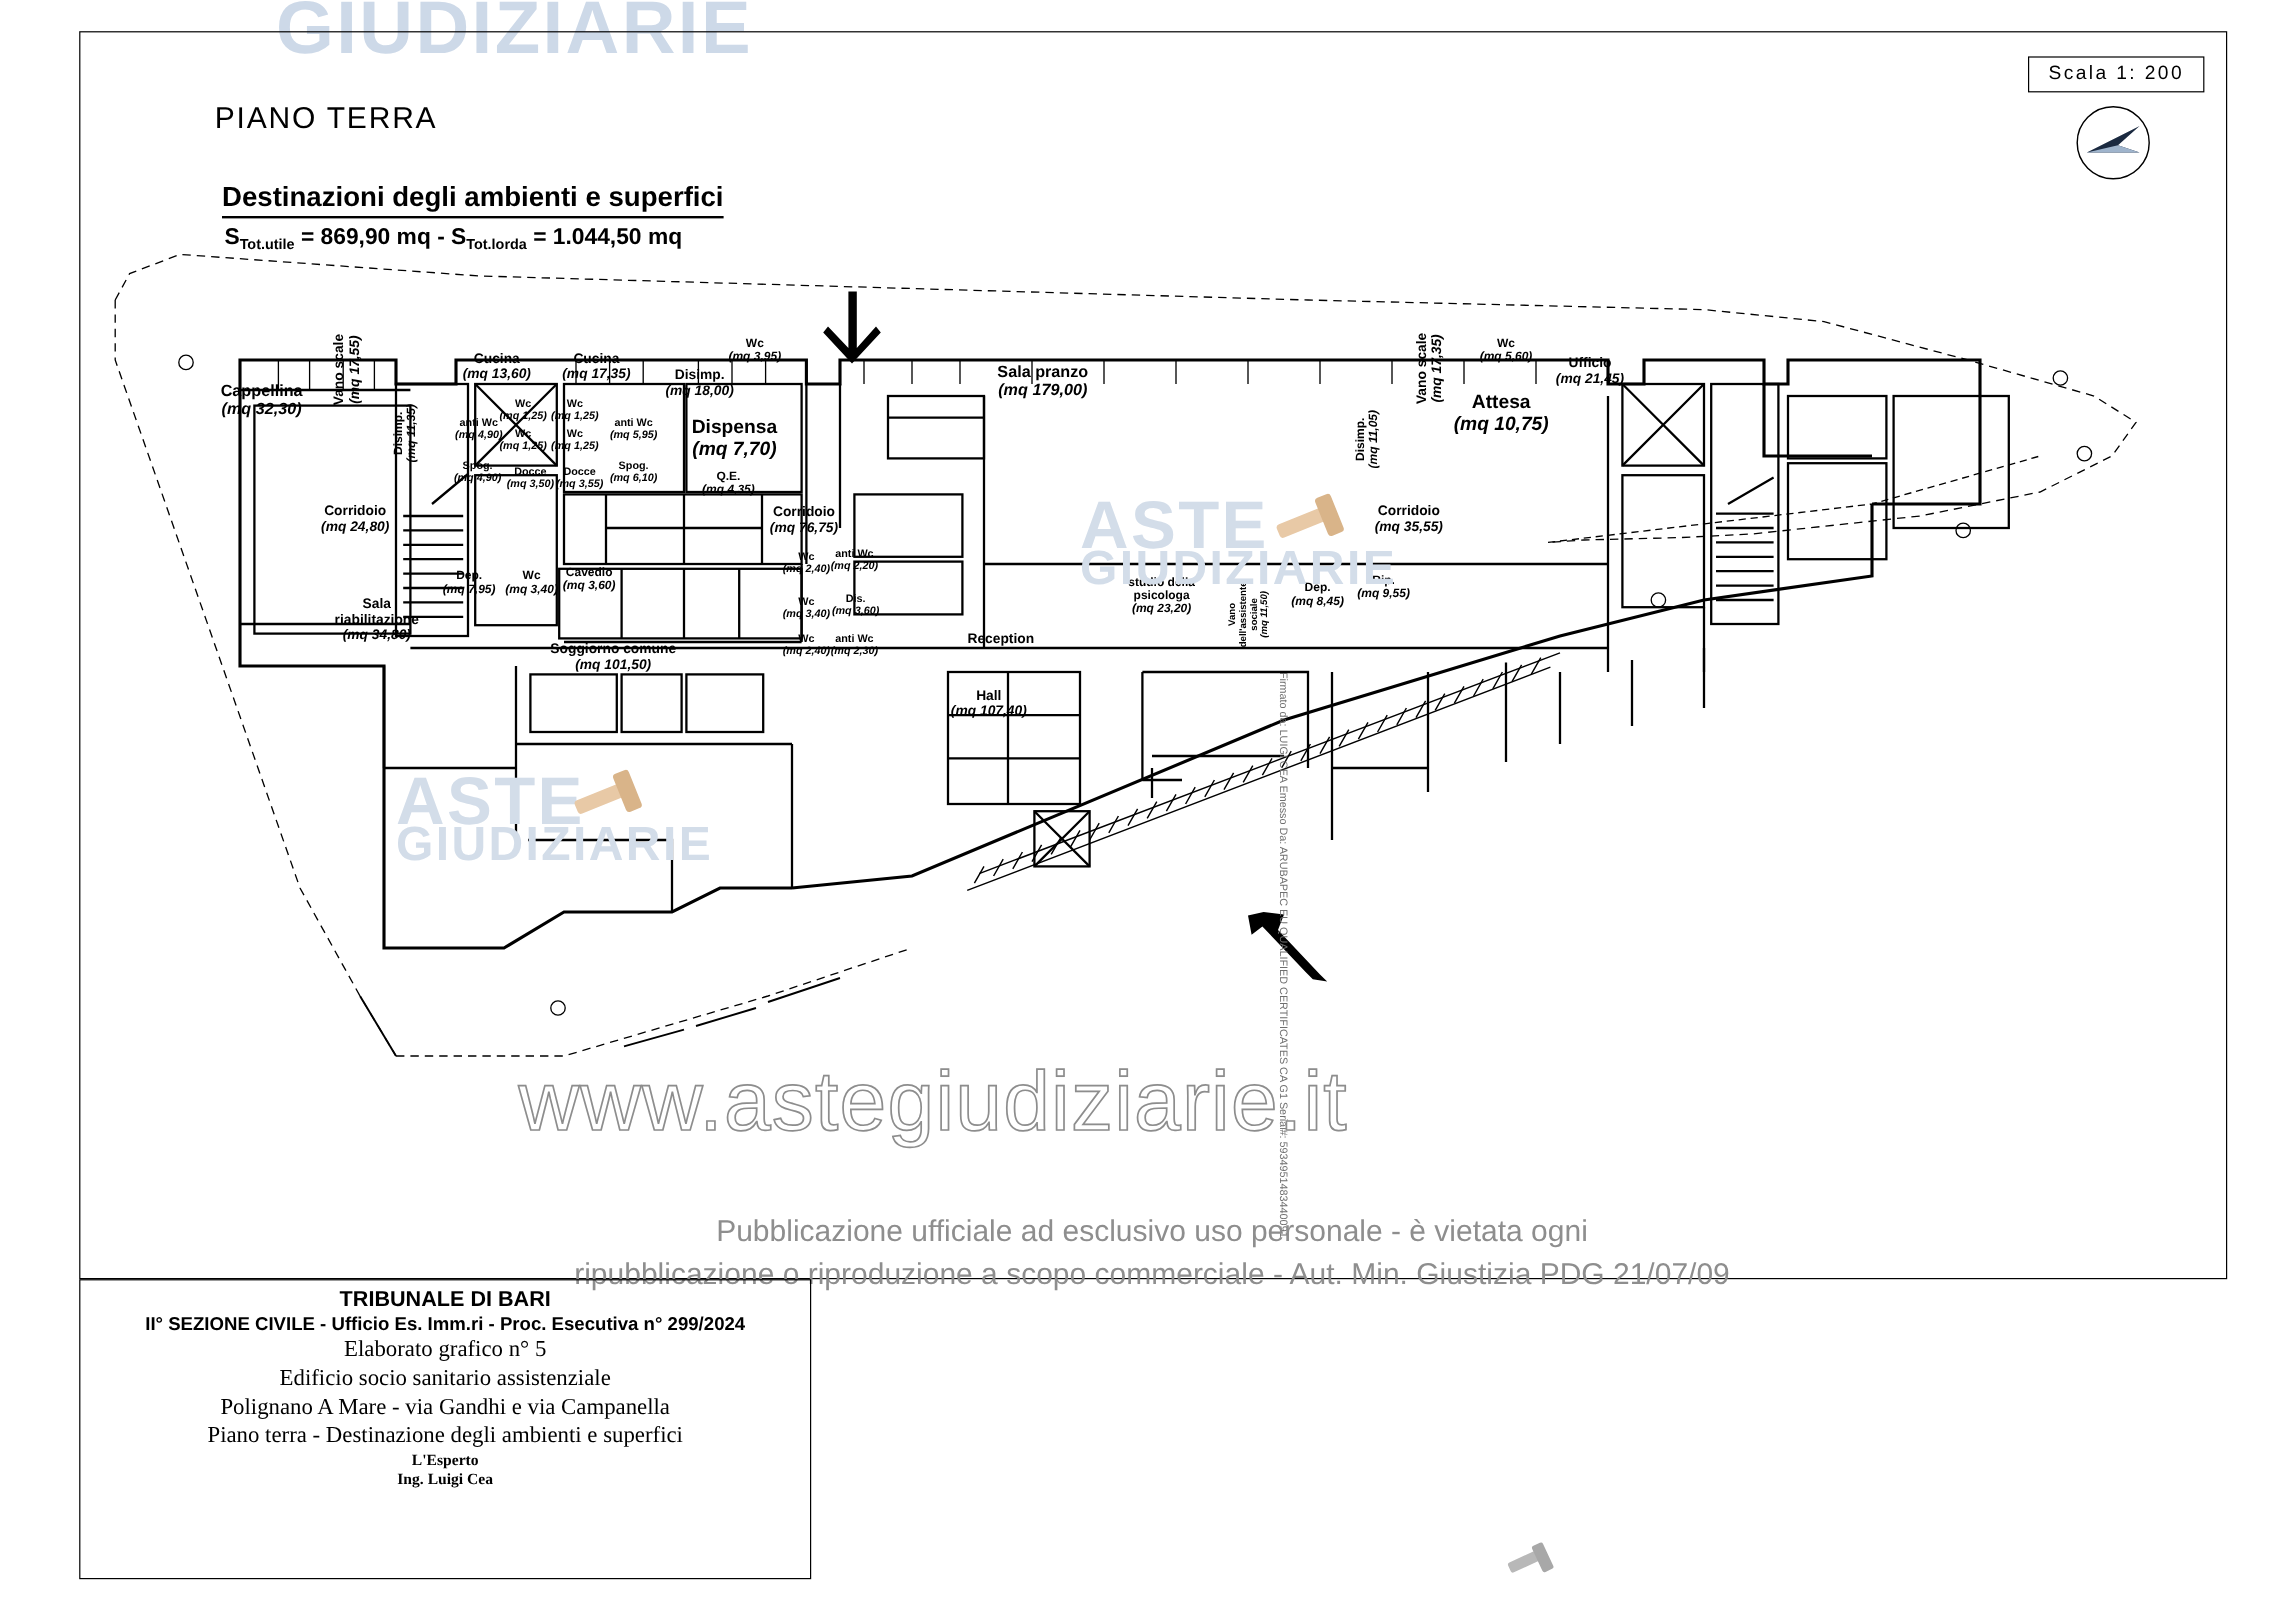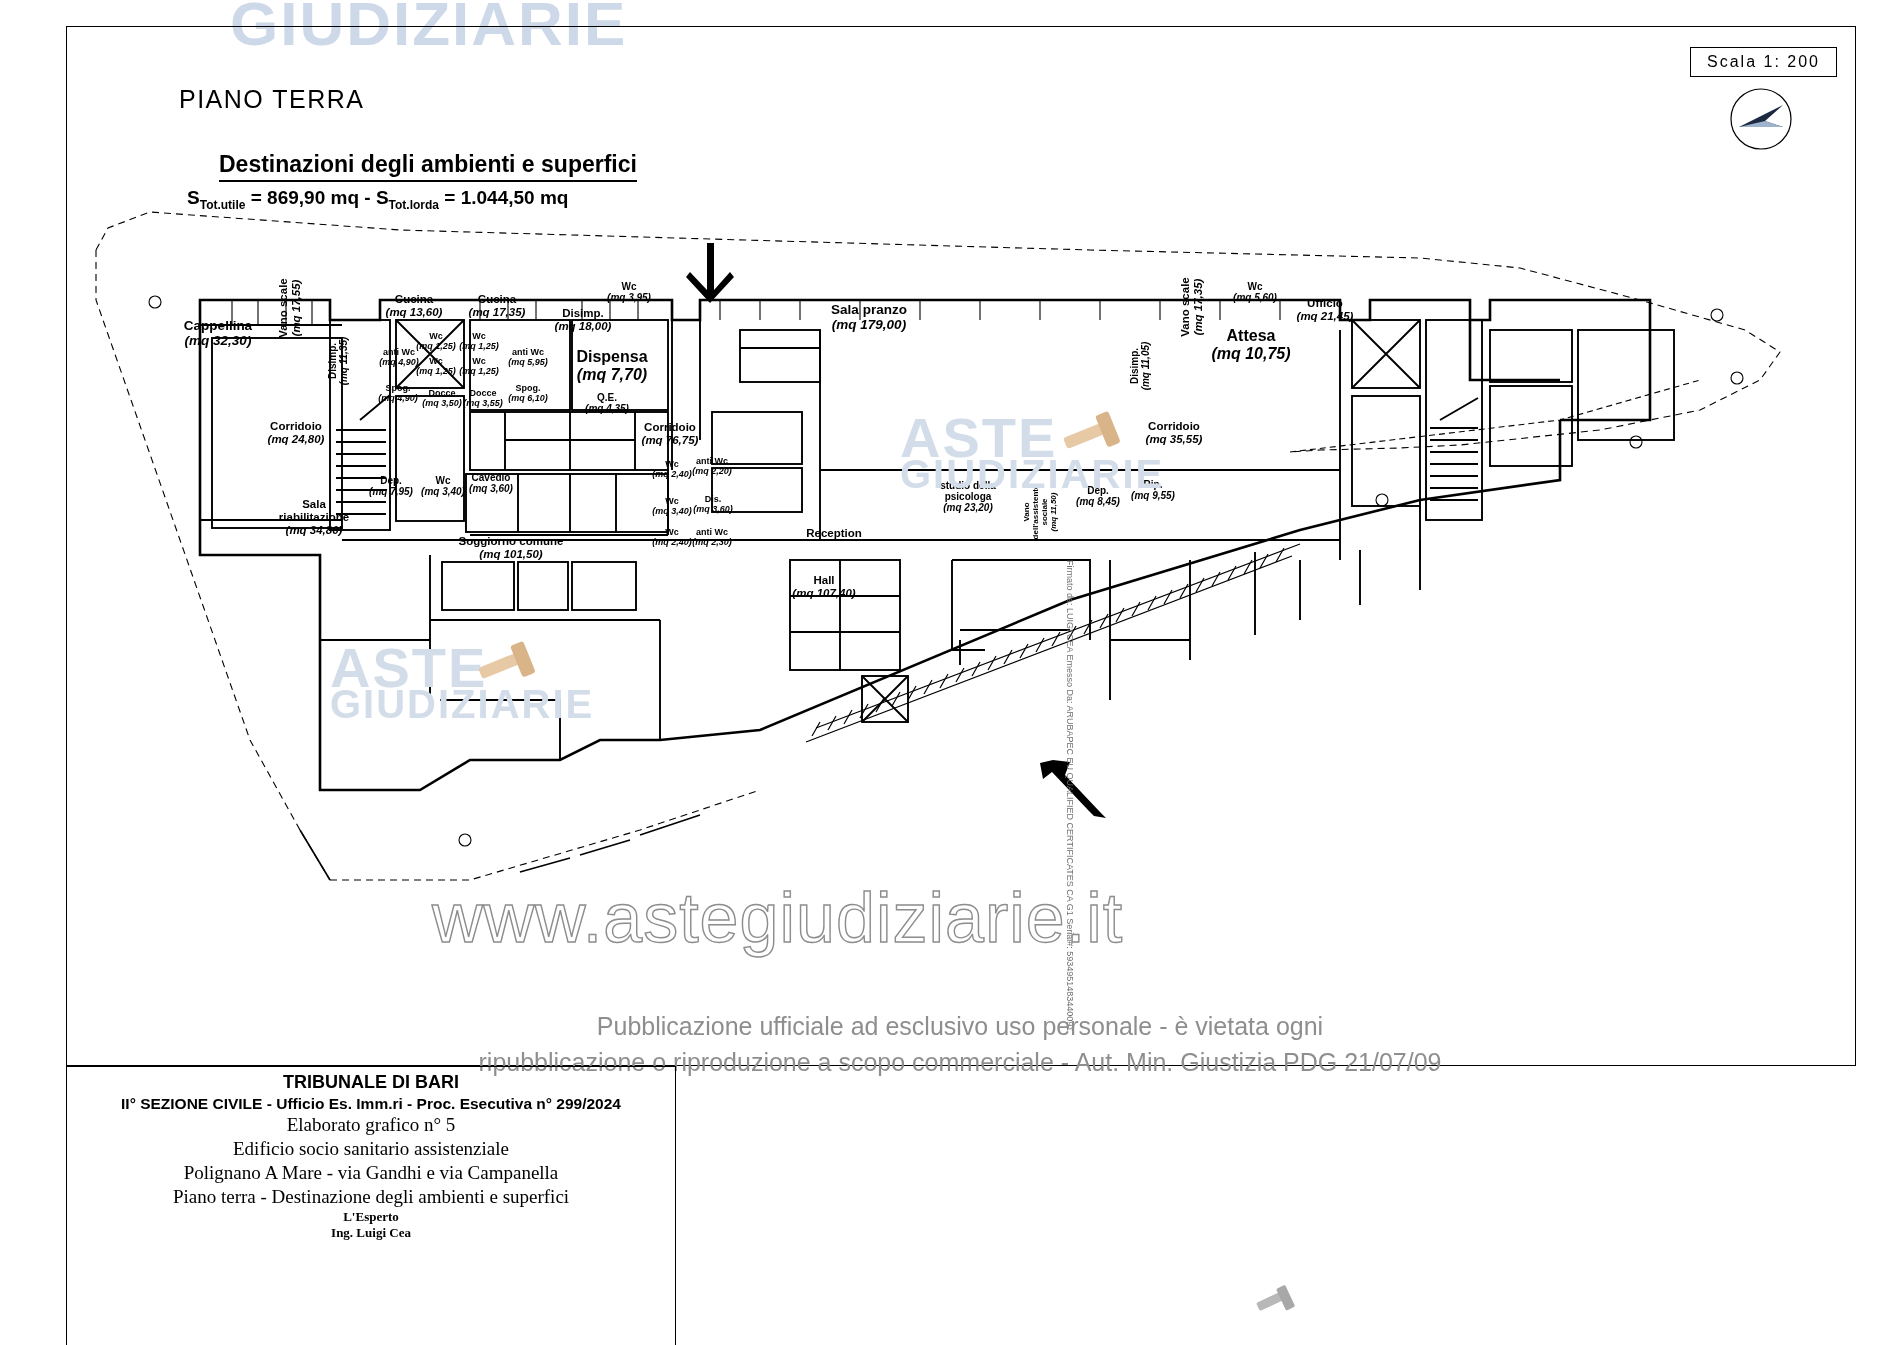--- a/index.html
+++ b/index.html
@@ -32,21 +32,21 @@
          font-size:9px;color:#6f6f6f;transform-origin:0 0;transform:rotate(90deg);
          white-space:nowrap;font-family:"Liberation Sans",sans-serif;}
 
   
   .scala{position:absolute;right:18px;top:20px;border:1.5px solid #000;
          padding:5px 16px;font-size:16px;letter-spacing:2px;}
 
   
   .t-piano{position:absolute;left:112px;top:58px;font-size:25px;letter-spacing:1.5px;}
   .t-dest{position:absolute;left:118px;top:124px;font-size:23px;font-weight:bold;
-          border-bottom:2px solid #000;padding-bottom:2px;margin-left:34px;}
+          border-bottom:2px solid #000;padding-bottom:2px;}
   .t-tot{position:absolute;left:120px;top:160px;font-size:19px;font-weight:bold;}
   .t-tot sub{font-size:12px;font-weight:bold;}
 
   
   .north{position:absolute;right:58px;top:56px;width:72px;height:72px;}
 
   
   .plan{position:absolute;left:0;top:0;width:1903px;height:1345px;
         pointer-events:none;}
 
@@ -55,21 +55,21 @@
   .rm .n{font-weight:bold;display:block;}
   .rm .a{font-style:italic;font-weight:bold;display:block;}
   .s14 .n{font-size:13.5px;} .s14 .a{font-size:13.5px;}
   .s12 .n{font-size:11.5px;} .s12 .a{font-size:11.5px;}
   .s10 .n{font-size:10px;}   .s10 .a{font-size:10px;}
   .s9  .n{font-size:9px;}    .s9  .a{font-size:9px;}
   .s8  .n{font-size:8px;}    .s8  .a{font-size:8px;}
   .vert{transform-origin:50% 50%;transform:rotate(-90deg);}
 
   
-  .tblock{position:absolute;left:66px;top:1066px;width:610px;height:280px;
+  .tblock{position:absolute;left:66px;top:1066px;width:610px;height:250px;
           border:1.5px solid #000;box-sizing:border-box;background:rgba(255,255,255,0.0);
           text-align:center;padding-top:4px;}
   .tblock div{line-height:1.26;}
   .tb1{font-size:18px;font-weight:bold;font-family:"Liberation Sans",sans-serif;}
   .tb2{font-size:15.5px;font-weight:bold;font-family:"Liberation Sans",sans-serif;}
   .tb3{font-size:19px;font-weight:bold;font-family:"Liberation Sans",sans-serif;}
   .tb5{font-size:19px;font-family:"Liberation Serif",serif;}
   .tb6{font-size:13px;font-weight:bold;font-family:"Liberation Serif",serif;}
 </style>
 </head>

